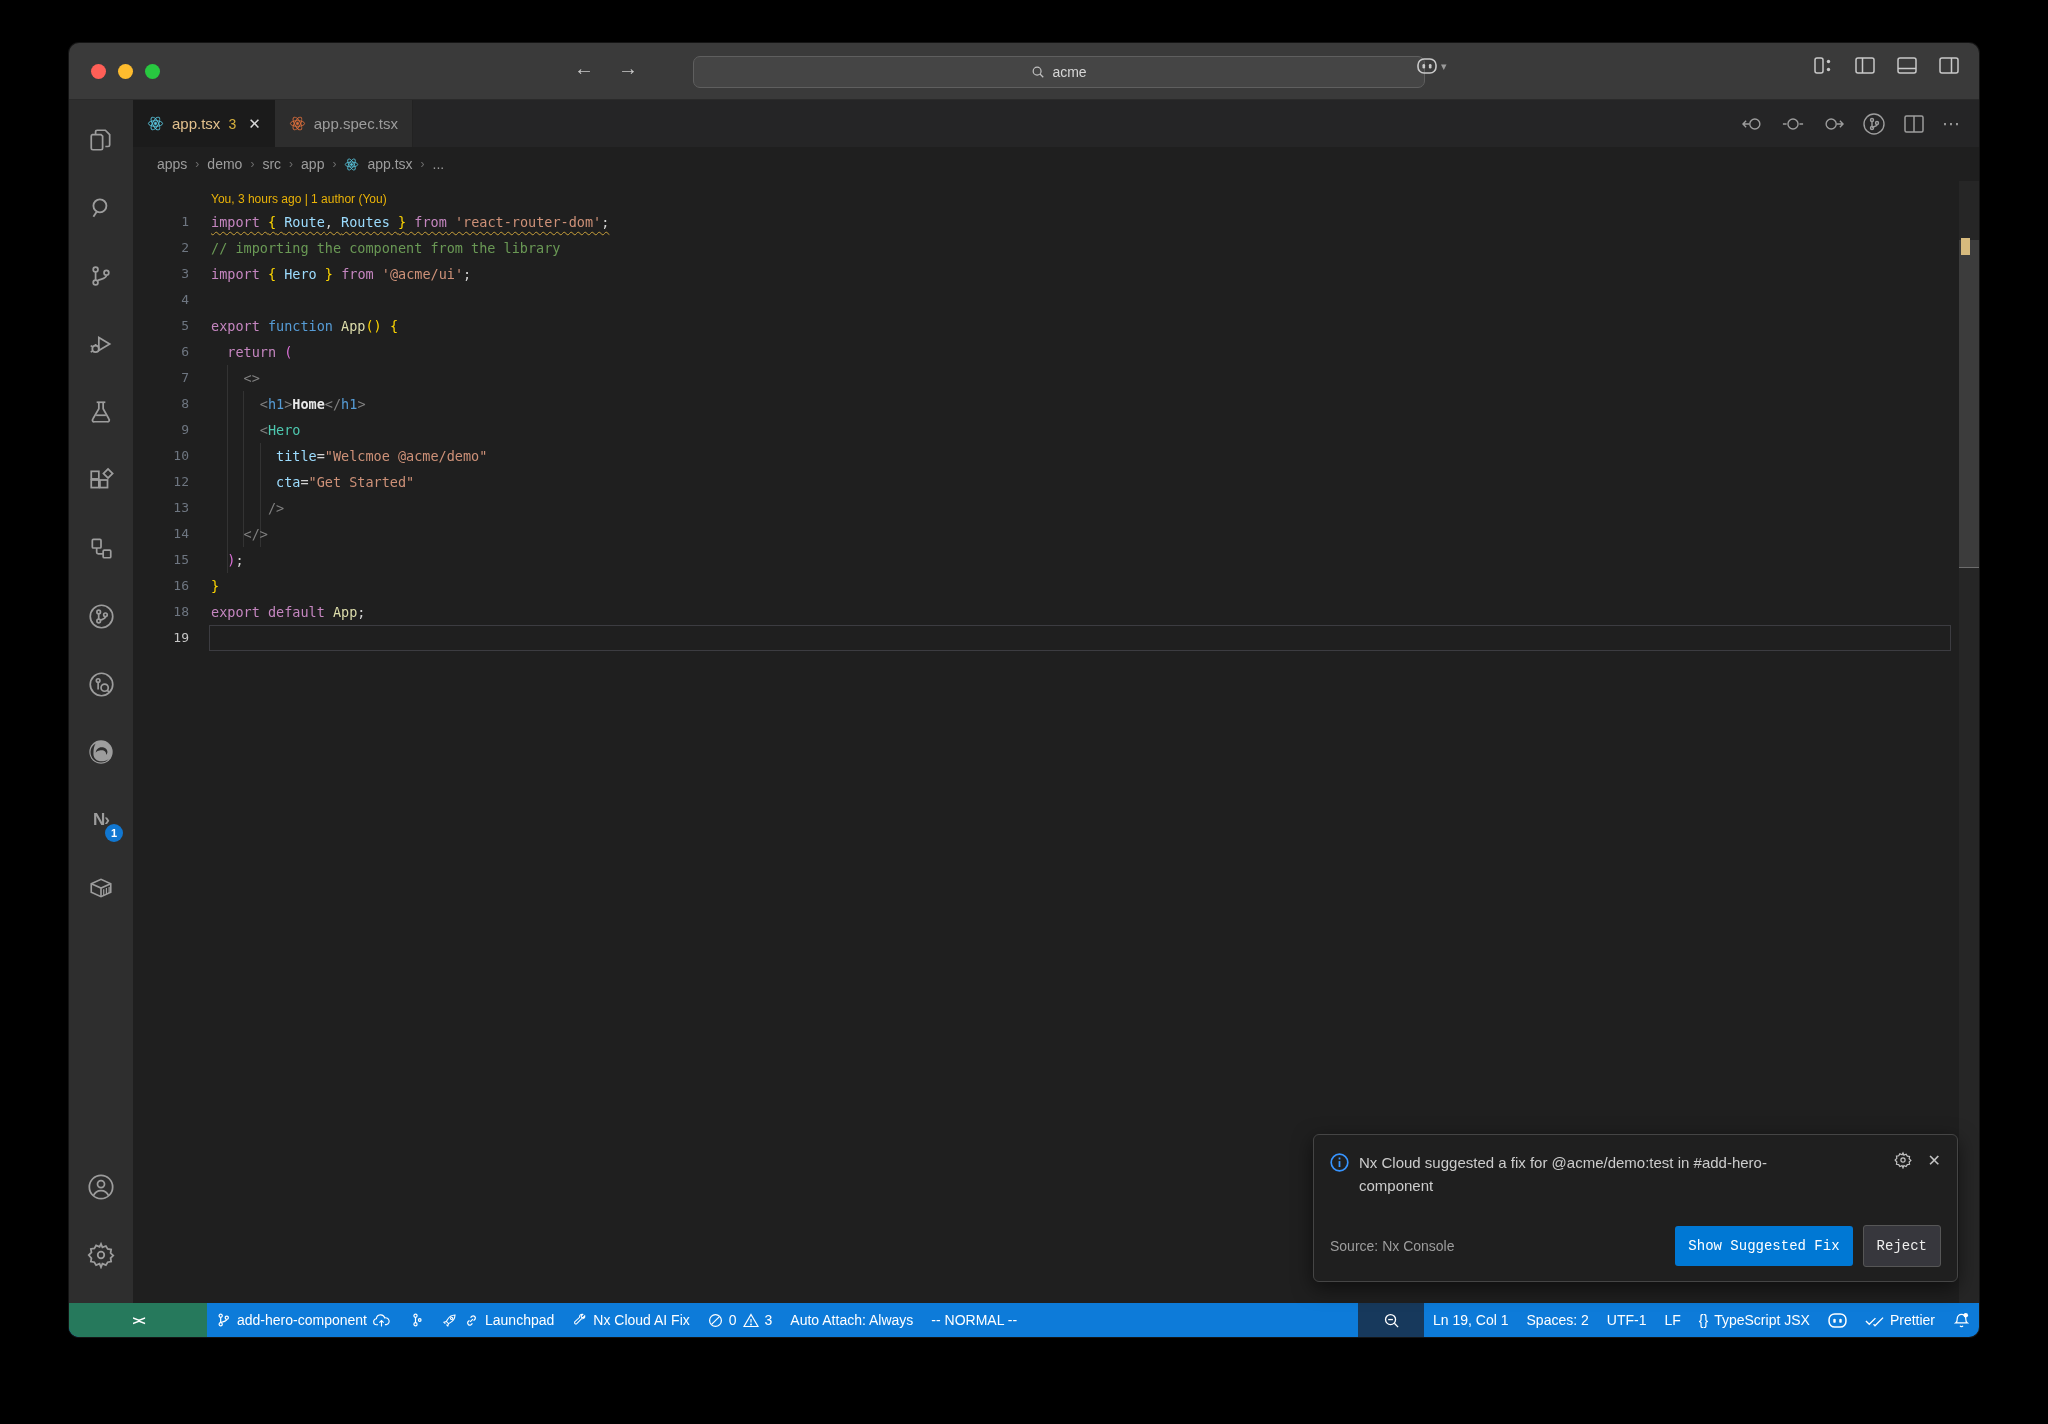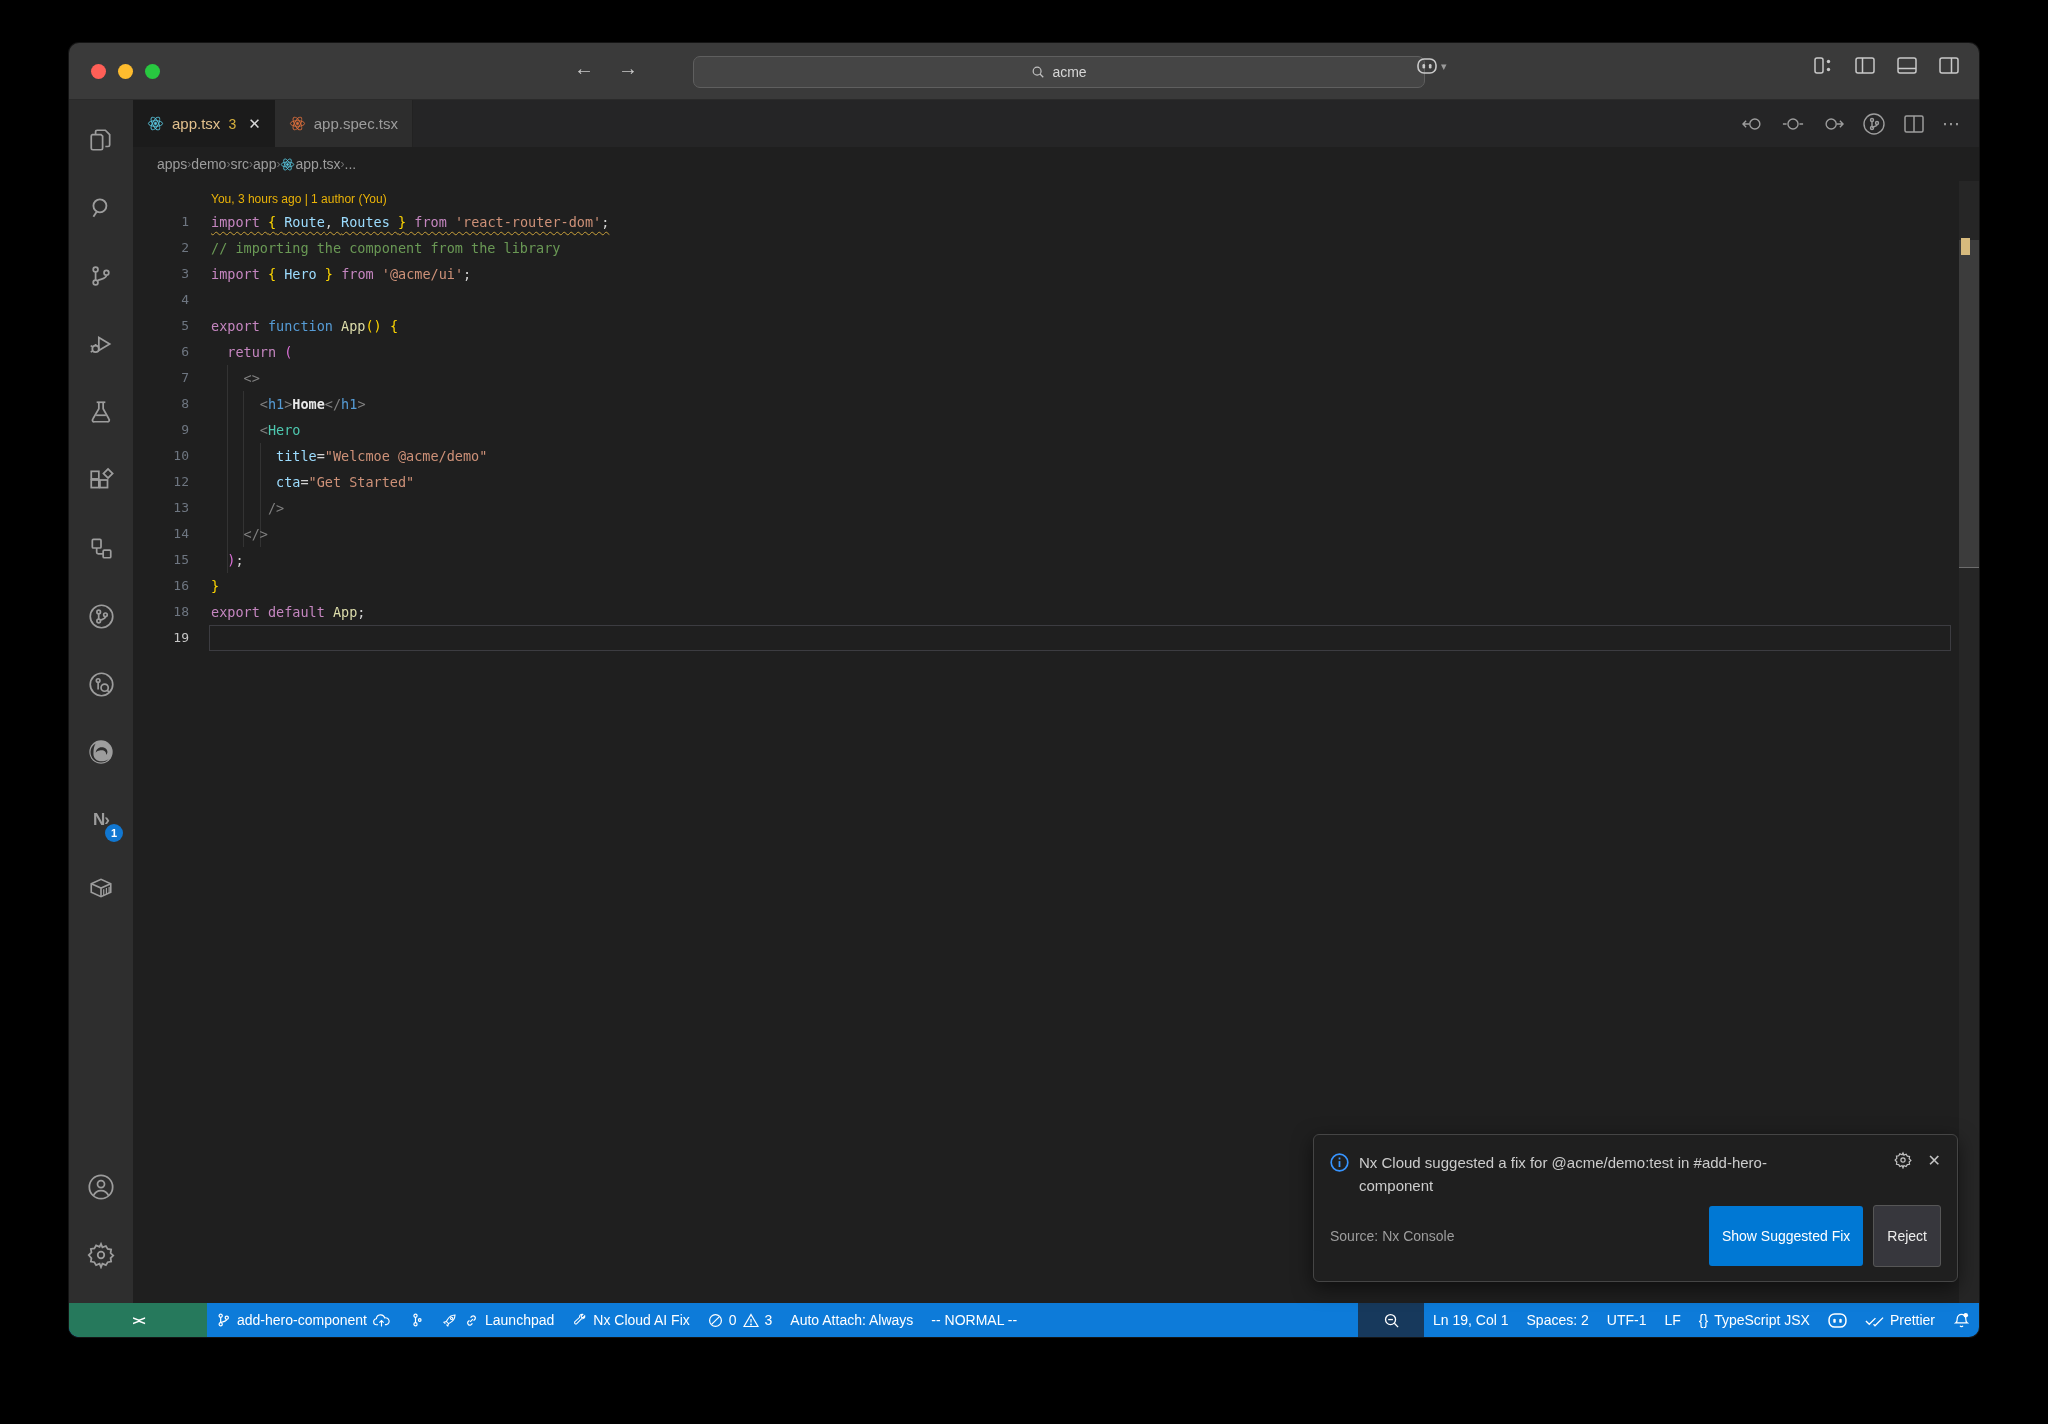--- a/index.html
+++ b/index.html
@@ -35,21 +35,21 @@
   .tabrow{height:47px;background:#252526;display:flex;align-items:stretch;flex:0 0 auto;}
   .tab{display:flex;align-items:center;gap:8px;padding:0 14px;font-size:15px;cursor:default;}
   .tab.active{background:#1b1b1b;}
   .tab.inactive{background:#2d2d2d;border-right:1px solid #222;}
   .tab-label-mod{color:#e2c08d;}
   .tab-badge{color:#d7b13d;font-size:14px;}
   .tab-close{color:#d8d8d8;font-size:15px;margin-left:4px;}
   .tab-label-dim{color:#9d9d9d;}
   .editor-actions{margin-left:auto;display:flex;align-items:center;gap:18px;padding-right:18px;color:#9d9d9d;}
   
-  .breadcrumbs{height:34px;display:flex;align-items:center;padding-left:24px;font-size:14px;
+  .breadcrumbs{height:34px;display:flex;align-items:center;padding-left:24px;gap:8px;font-size:14px;
     color:#9d9d9d;background:#1f1f1f;flex:0 0 auto;}
   .bc-sep{color:#6d6d6d;font-size:12px;}
   
   .codearea{flex:1 1 auto;position:relative;overflow:hidden;background:#1f1f1f;}
   .lines{position:absolute;inset:0;padding-top:8px;font-family:"DejaVu Sans Mono",monospace;font-size:13.5px;}
   .blame{margin-left:78px;height:20px;line-height:20px;color:#eab308;font-size:12px;
     font-family:"Liberation Sans",sans-serif;}
   .line{height:26px;line-height:26px;display:flex;position:relative;white-space:pre;}
   .ln{width:56px;text-align:right;color:#6e7681;flex:0 0 auto;font-size:13px;}
   .line.current .ln{color:#c6c6c6;}
@@ -66,21 +66,21 @@
   .warnmark{position:absolute;top:57px;left:2px;width:9px;height:17px;background:#d7ba7d;}
   
   .toast{position:absolute;right:21px;bottom:55px;width:645px;height:148px;background:#1f1f1f;
     border:1px solid #454545;border-radius:6px;box-shadow:0 6px 20px rgba(0,0,0,.55);
     padding:16px 16px 14px 16px;box-sizing:border-box;display:flex;flex-direction:column;z-index:5;}
   .toast-top{display:flex;gap:10px;}
   .toast-msg{color:#cccccc;font-size:15px;line-height:1.55;width:455px;}
   .toast-icons{margin-left:auto;display:flex;gap:16px;color:#c2c2c2;}
   .toast-bottom{margin-top:auto;display:flex;align-items:center;}
   .toast-src{color:#9d9d9d;font-size:14px;}
-  .btn{font-size:14px;padding:22px 13px;border-radius:3px;cursor:default;}
+  .btn{font-size:14px;padding:12px 13px;border-radius:3px;cursor:default;font-family:Liberation Mono, monospace;}
   .btn-primary{background:#0078d4;color:#fff;margin-left:auto;}
   .btn-secondary{background:#37373d;color:#eee;border:1px solid #565656;margin-left:10px;}
   
   .statusbar{height:34px;background:#0d7bd9;color:#fff;display:flex;align-items:stretch;
     font-size:14px;flex:0 0 auto;}
   .sb-item{display:flex;align-items:center;gap:6px;padding:0 9px;white-space:nowrap;}
   .sb-remote{background:#26795c;width:120px;justify-content:center;font-weight:bold;font-size:13px;
     letter-spacing:-2px;}
   .sb-zoom{background:#17395c;width:48px;justify-content:center;}
   .sb-right{margin-left:auto;display:flex;align-items:stretch;}

